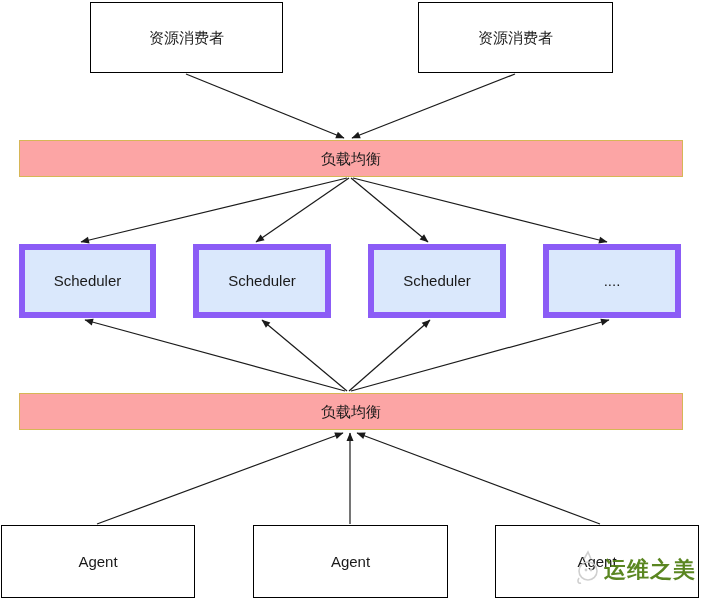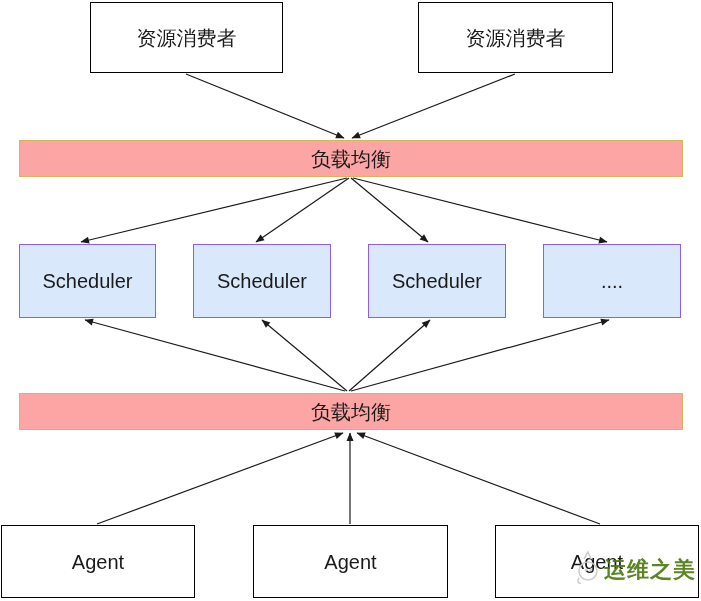--- a/index.html
+++ b/index.html
@@ -3,25 +3,25 @@
 <meta charset="utf-8">
 <style>
   html,body{margin:0;padding:0;background:#ffffff;}
   .canvas{
     position:relative;width:701px;height:601px;background:#ffffff;overflow:hidden;
     font-family:"Liberation Sans","DejaVu Sans",sans-serif;color:#1a1a1a;
   }
   .arrows{position:absolute;left:0;top:0;width:701px;height:601px;z-index:1;}
   .node{
     position:absolute;box-sizing:border-box;display:flex;align-items:center;justify-content:center;
-    font-size:20px;line-height:1.2;text-align:right;z-index:2;background:#ffffff;
+    font-size:15px;line-height:1.2;text-align:right;z-index:2;background:#ffffff;
   }
   .plainbox{border:1px solid #000000;background:#ffffff;}
   .lbbar{border:1px solid #d6b656;background:#fca5a5;}
-  .schedbox{border:1px solid #8b5cf6;background:#dae8fc;}
+  .schedbox{border:6px solid #8b5cf6;background:#dae8fc;}
   
   .consumer-0{left:90px;top:2px;width:193px;height:71px;}
   .consumer-1{left:418px;top:2px;width:195px;height:71px;}
   .lb-0{left:19px;top:140px;width:664px;height:37px;}
   .lb-1{left:19px;top:393px;width:664px;height:37px;}
   .sched-0{left:19px;top:244px;width:137px;height:74px;}
   .sched-1{left:193px;top:244px;width:138px;height:74px;}
   .sched-2{left:368px;top:244px;width:138px;height:74px;}
   .sched-3{left:543px;top:244px;width:138px;height:74px;}
   .agent-0{left:1px;top:525px;width:194px;height:73px;}

